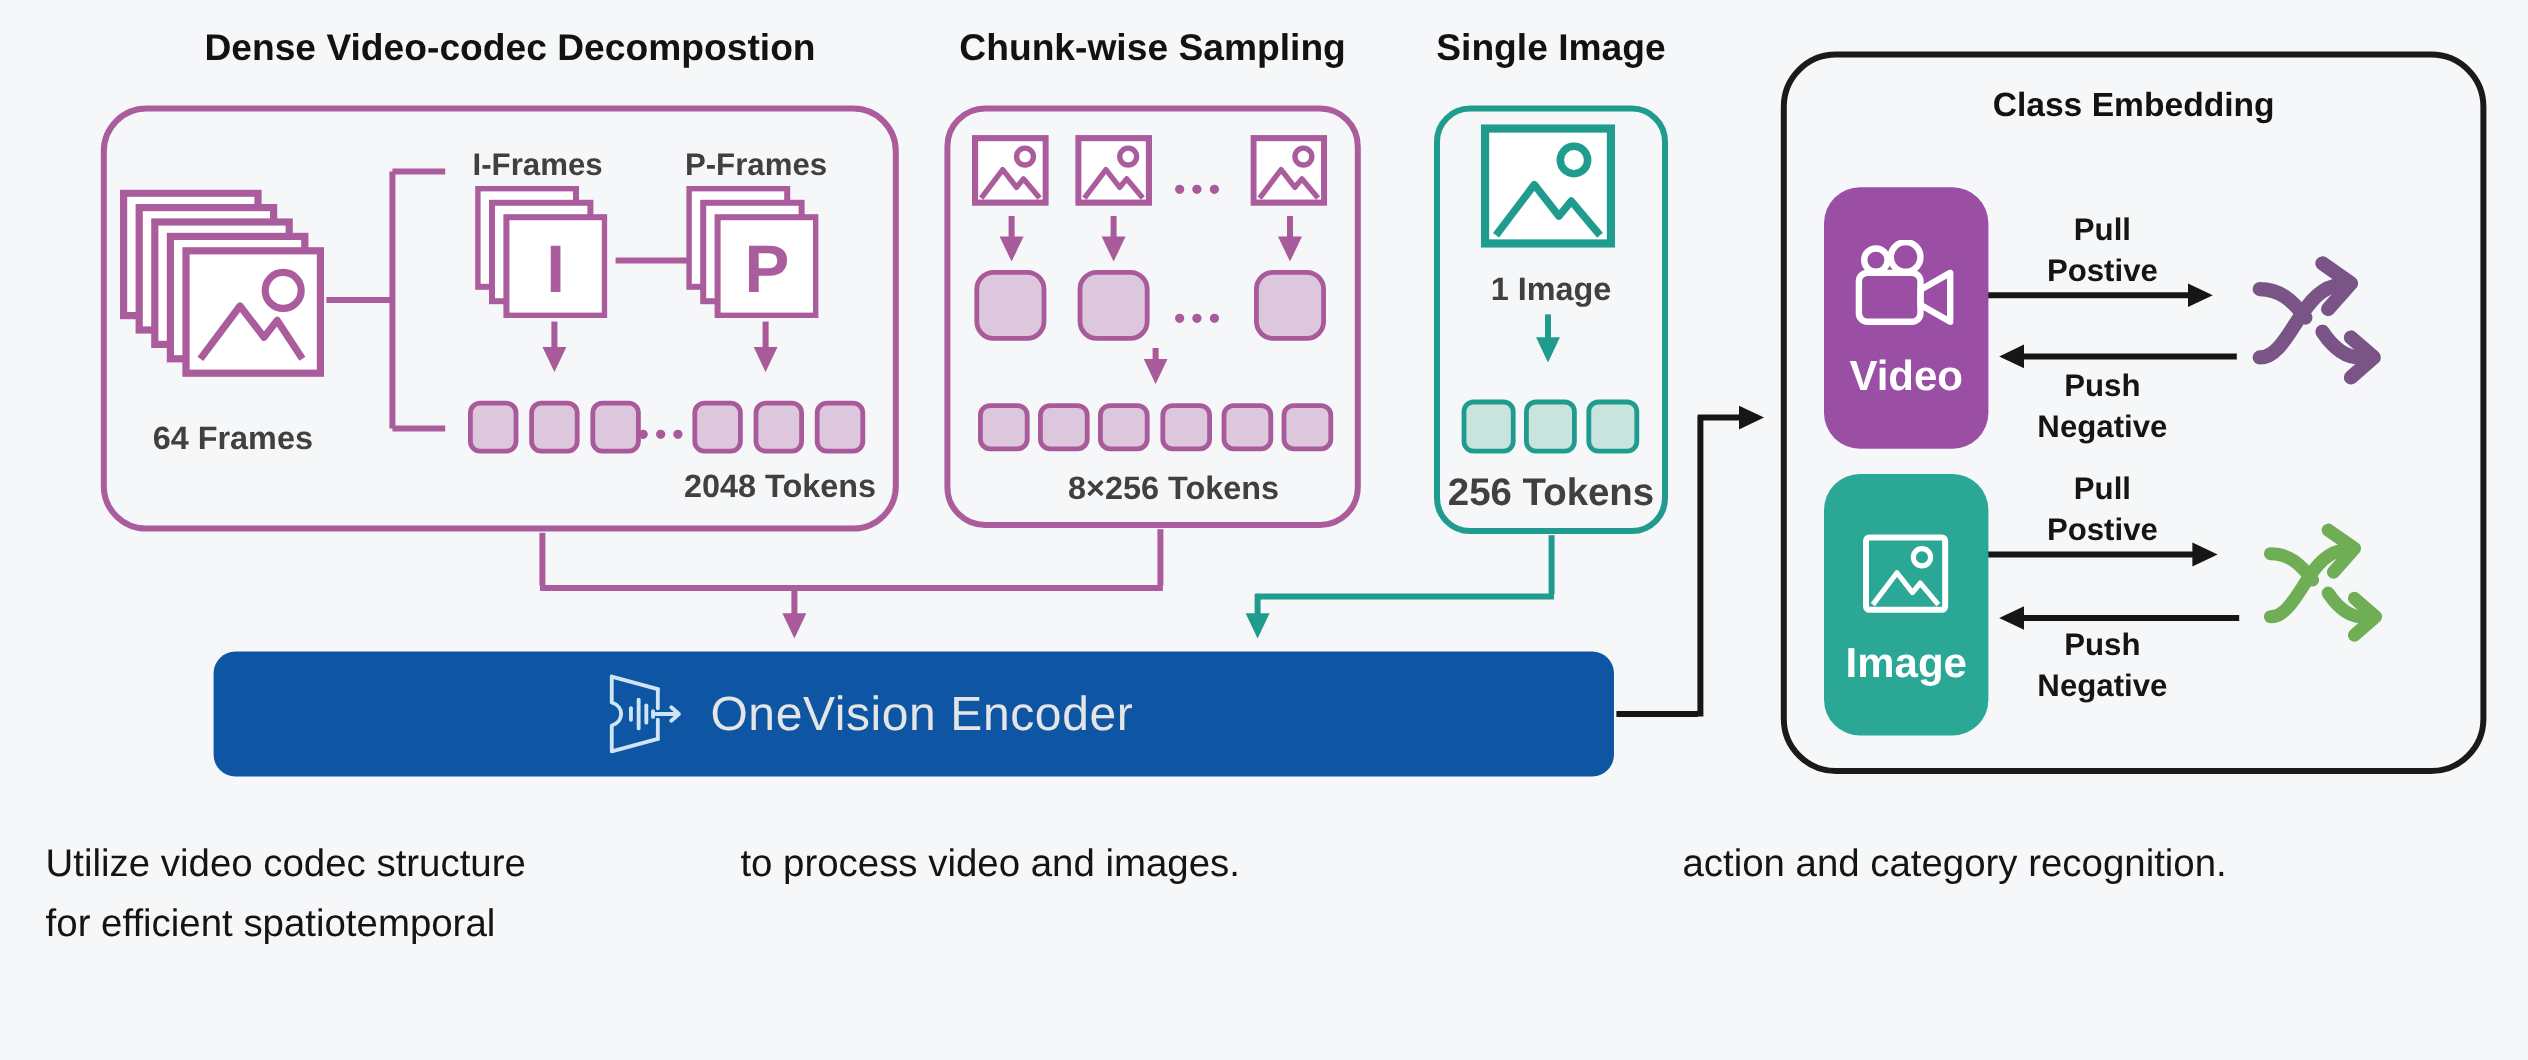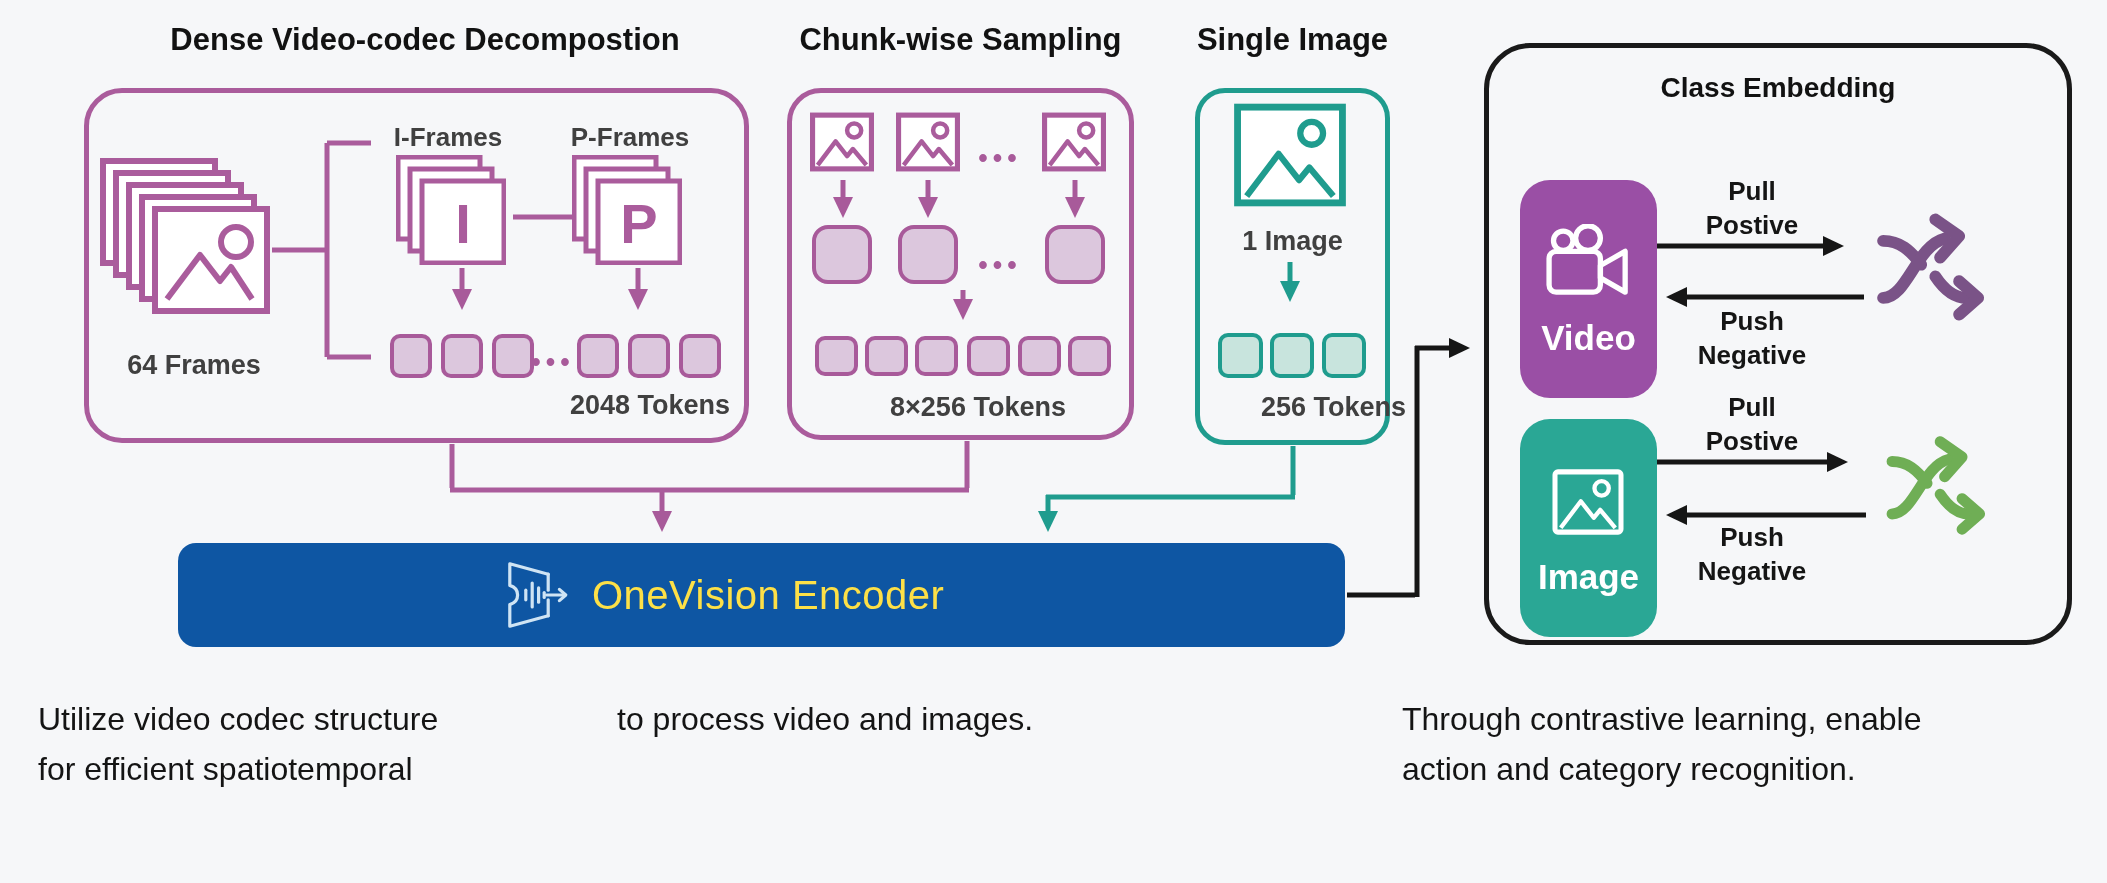--- a/index.html
+++ b/index.html
@@ -10,29 +10,29 @@
   .lbl{position:absolute;font-weight:700;font-size:26px;color:#404040;text-align:center;white-space:nowrap;}
   .panel{position:absolute;border:5px solid #aa5c9c;border-radius:38px;box-sizing:border-box;}
   .panel.teal{border-color:#1f9c8e;border-radius:30px;}
   .panel.black{border-color:#1a1a1a;border-radius:46px;}
   .tok{position:absolute;border:4px solid #a85a9a;background:#dcc7dd;border-radius:10px;box-sizing:border-box;}
   .tok.big{border-radius:16px;}
   .tok.teal{border-color:#1f9c8e;background:#c8e4dd;}
   .dots{position:absolute;color:#a85a9a;font-weight:700;font-size:27px;letter-spacing:5px;
         text-align:center;line-height:36px;}
   .cap{position:absolute;font-size:32px;line-height:50px;color:#141414;white-space:nowrap;}
-  .bigblock{position:absolute;width:137px;height:218px;border-radius:30px;margin-top:24px;}
+  .bigblock{position:absolute;width:137px;height:218px;border-radius:30px;}
   .blk-label{position:absolute;left:0;right:0;top:138px;text-align:center;color:#ffffff;
              font-weight:700;font-size:35px;}
   .pp{position:absolute;width:210px;left:1647px;text-align:center;font-weight:700;font-size:26px;
       color:#151515;white-space:nowrap;}
   .encbar{position:absolute;left:178px;top:543px;width:1167px;height:104px;background:#0e56a3;
           border-radius:18px;}
   .enc-label{position:absolute;left:414px;top:0;height:104px;display:flex;align-items:center;
-             color:#fde047;font-size:40px;letter-spacing:.5px;}
+             color:#e5e5e5;font-size:40px;letter-spacing:.5px;}
 </style>
 </head>
 <body>
 
 <div id="stage">
 
   <svg class="abs" width="2107" height="883" viewBox="0 0 2107 883">
     <defs>
       <marker id="ah-p" markerUnits="userSpaceOnUse" markerWidth="26" markerHeight="24" refX="15" refY="10" orient="auto">
         <path d="M0,0 L21,10 L0,20 Z" fill="#a85a9a"></path>
@@ -173,21 +173,21 @@
 
   <svg class="abs" style="left:1233px;top:102px;" width="114" height="106" viewBox="0 0 100 92">
     <rect x="4" y="4" width="92" height="84" stroke="#1f9c8e" stroke-width="6" fill="#ffffff"></rect>
     <circle cx="69" cy="27" r="10" stroke="#1f9c8e" stroke-width="5.5" fill="none"></circle>
     <path d="M12,82 L40,45 L58,68 L67,57 L88,82" stroke="#1f9c8e" stroke-width="5.5" fill="none" stroke-linejoin="round"></path>
   </svg>
   <div class="lbl" style="left:1195px;top:226px;width:195px;font-size:27px;">1 Image</div>
   <div class="tok teal" style="left:1218px;top:333px;width:45px;height:45px;"></div>
   <div class="tok teal" style="left:1270px;top:333px;width:44px;height:45px;"></div>
   <div class="tok teal" style="left:1322px;top:333px;width:44px;height:45px;"></div>
-  <div class="lbl" style="left:1195px;top:392px;width:195px;font-size:27px;padding-left:41px;">256 Tokens</div>
+  <div class="lbl" style="left:1195px;top:392px;width:195px;font-size:32px;">256 Tokens</div>
 
   <div class="ttl" style="left:1484px;top:72px;width:588px;font-size:28px;">Class Embedding</div>
 
   <div class="bigblock" style="left:1520px;top:156px;background:#9a4fa5;">
     <svg class="abs" style="left:22px;top:44px;" width="92" height="76" viewBox="0 0 104 84">
       <circle cx="24" cy="18" r="11" stroke="#ffffff" stroke-width="6" fill="none"></circle>
       <circle cx="52" cy="15" r="14" stroke="#ffffff" stroke-width="6" fill="none"></circle>
       <rect x="8" y="30" width="58" height="46" rx="8" stroke="#ffffff" stroke-width="6" fill="none"></rect>
       <path d="M66,46 L94,30 L94,76 L66,60 Z" stroke="#ffffff" stroke-width="6" fill="none" stroke-linejoin="round"></path>
     </svg>
@@ -249,17 +249,16 @@
   </div>
 
   <div class="cap" style="left:38px;top:694px;">
     <span style="display:block">Utilize video codec structure</span>
     <span style="display:block">for efficient spatiotemporal</span>
   </div>
   <div class="cap" style="left:617px;top:694px;">
     <span style="display:block">to process video and images.</span>
   </div>
   <div class="cap" style="left:1402px;top:694px;">
-    <span style="display:block">Through contrastive learning, enable</span>
     <span style="display:block">action and category recognition.</span>
   </div>
 
 </div>
 
 </body></html>

